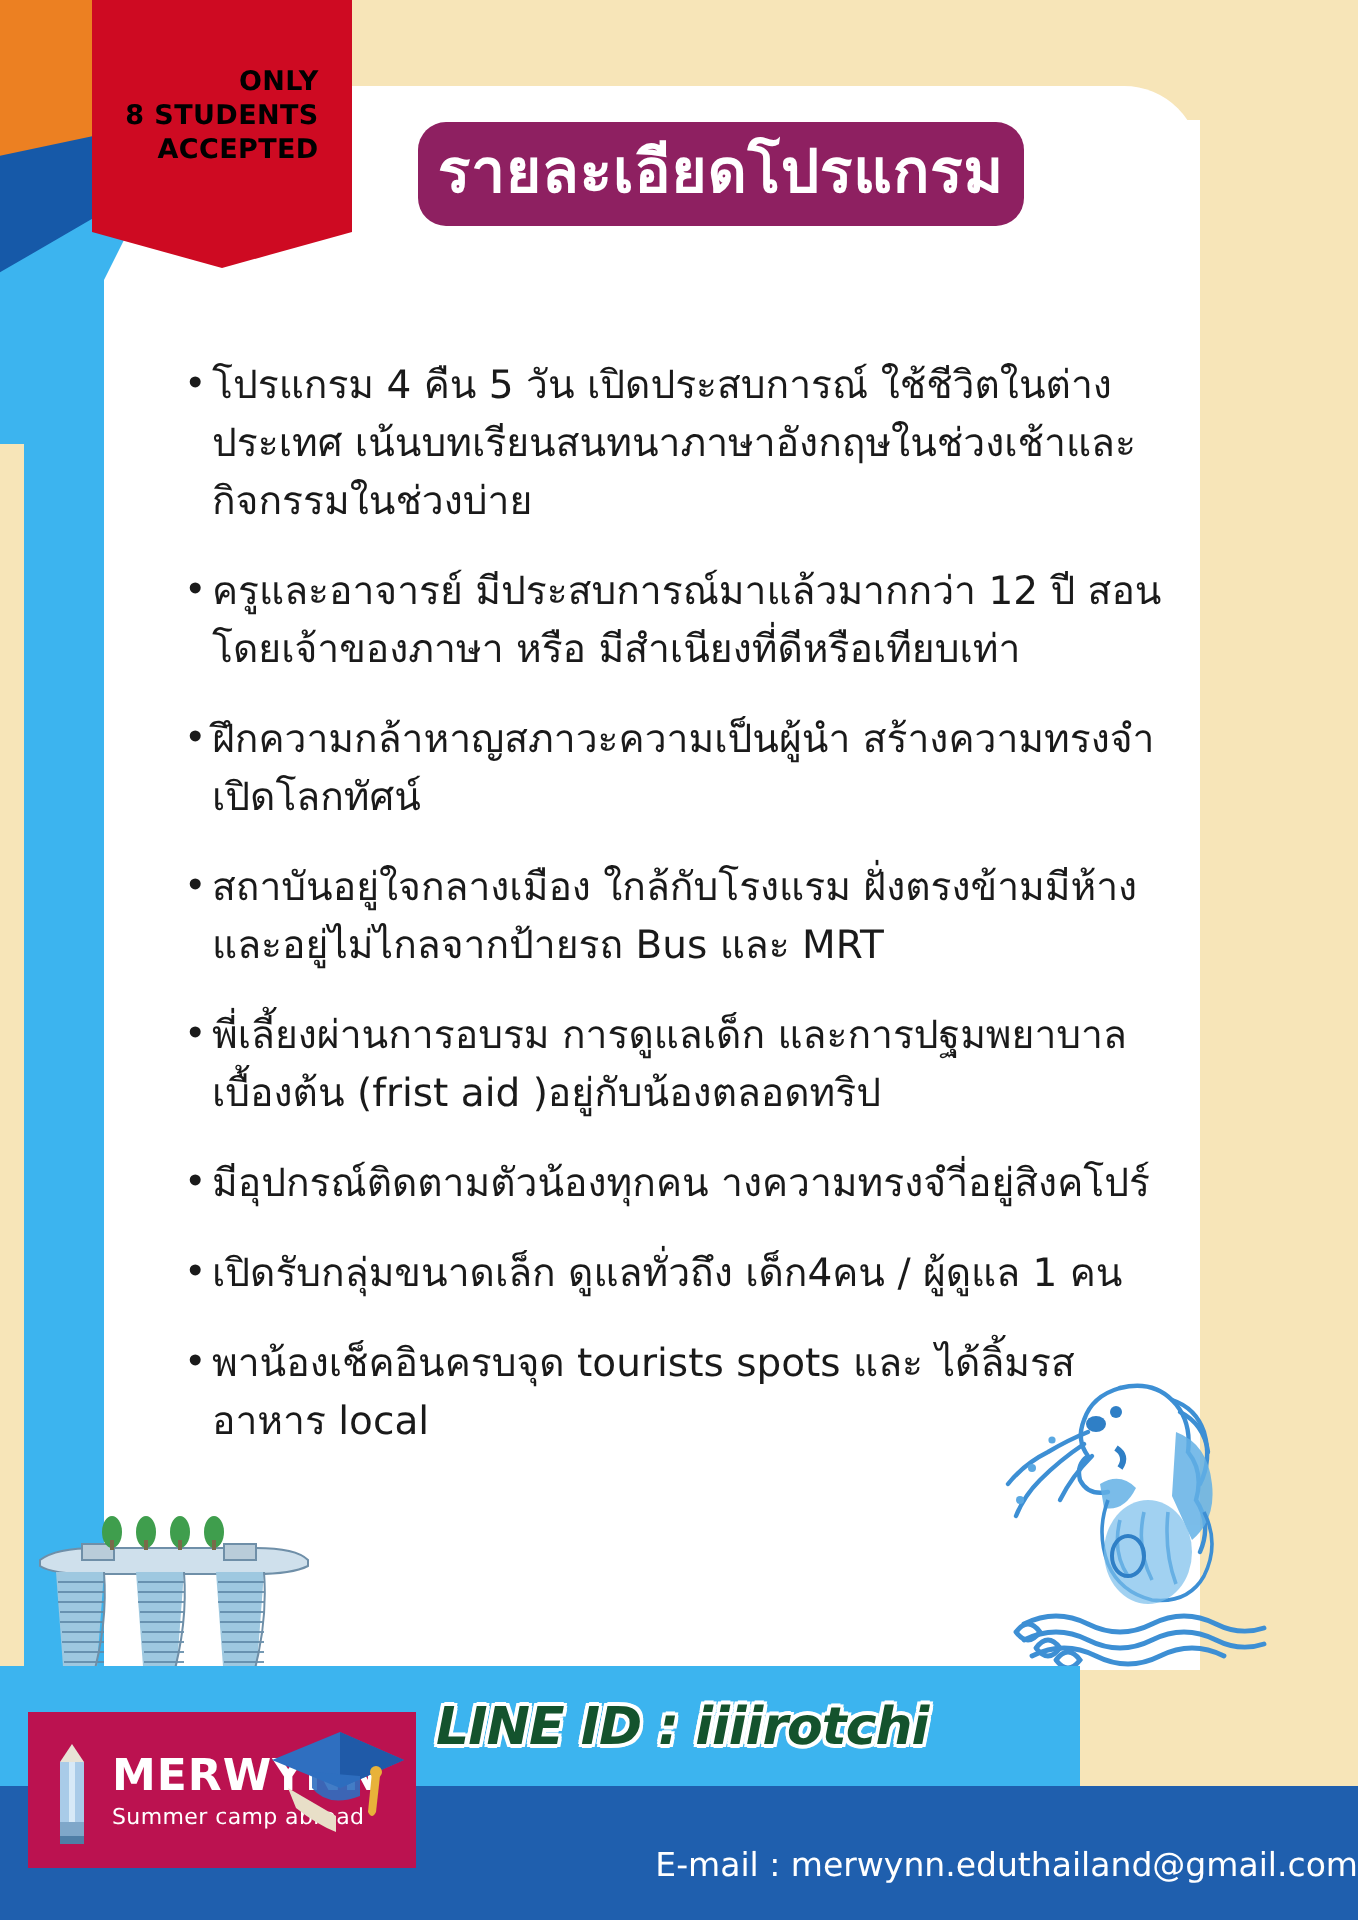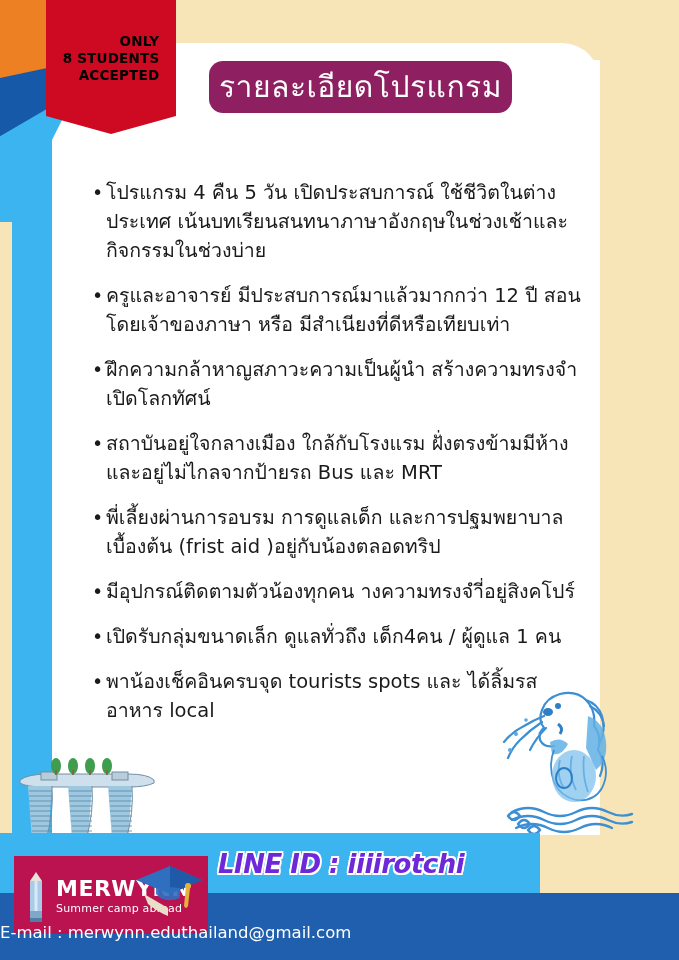--- a/index.html
+++ b/index.html
@@ -56,21 +56,21 @@
     text-align:right;letter-spacing:.2px;padding-bottom:12px;
   }
 
   
   .title-pill{
     position:absolute;left:209px;top:61px;width:303px;height:52px;
     background:#8e2061;border-radius:14px;
     display:flex;align-items:center;justify-content:center;
   }
   .title-text{
-    color:#ffffff;font-size:30px;line-height:32px;font-weight:400;
+    color:#ffffff;font-size:30px;line-height:32px;font-weight:700;
     letter-spacing:.5px;
   }
 
   
   .bullets{
     position:absolute;left:92px;top:178px;width:490px;
     color:#1a1a1a;
   }
   .bullet{
     display:flex;margin-bottom:16px;font-size:19.5px;line-height:29px;
@@ -101,21 +101,21 @@
     letter-spacing:.5px;
   }
   .logo-sub{
     position:absolute;left:42px;top:46px;color:#fff;font-size:11px;letter-spacing:.2px;
   }
   .pencil{position:absolute;left:14px;top:16px;width:16px;height:50px;}
   .cap{position:absolute;left:120px;top:8px;width:70px;height:58px;}
 
   .lineid{
     position:absolute;left:218px;top:849px;
-    font-size:26px;font-weight:bold;color:#6d28d9;font-style:italic;
+    font-size:26px;font-weight:bold;color:#14532d;font-style:italic;
     letter-spacing:-.5px;
     text-shadow:
       -1.6px -1.6px 0 #fff, 1.6px -1.6px 0 #fff,
       -1.6px 1.6px 0 #fff, 1.6px 1.6px 0 #fff,
       0 -1.8px 0 #fff, 0 1.8px 0 #fff,
       -1.8px 0 0 #fff, 1.8px 0 0 #fff;
   }
   .callno{
     position:absolute;left:438px;top:849px;
     font-size:26px;font-weight:bold;color:#b3186a;font-style:italic;
@@ -124,21 +124,21 @@
       -1.6px -1.6px 0 #fff, 1.6px -1.6px 0 #fff,
       -1.6px 1.6px 0 #fff, 1.6px 1.6px 0 #fff,
       0 -1.8px 0 #fff, 0 1.8px 0 #fff,
       -1.8px 0 0 #fff, 1.8px 0 0 #fff;
   }
   .foot-line1{
     position:absolute;left:0;top:898px;width:679px;text-align:center;
     color:#fff;font-size:16.5px;
   }
   .foot-line2{
-    position:absolute;left:0;top:923px;width:679px;text-align:left;
+    position:absolute;left:0;top:923px;width:679px;text-align:right;
     color:#fff;font-size:16.5px;
   }
 </style>
 </head>
 <body>
 
 <div class="poster">
 
   <div class="bg-cream"></div>
   <div class="bg-white-card"></div>

